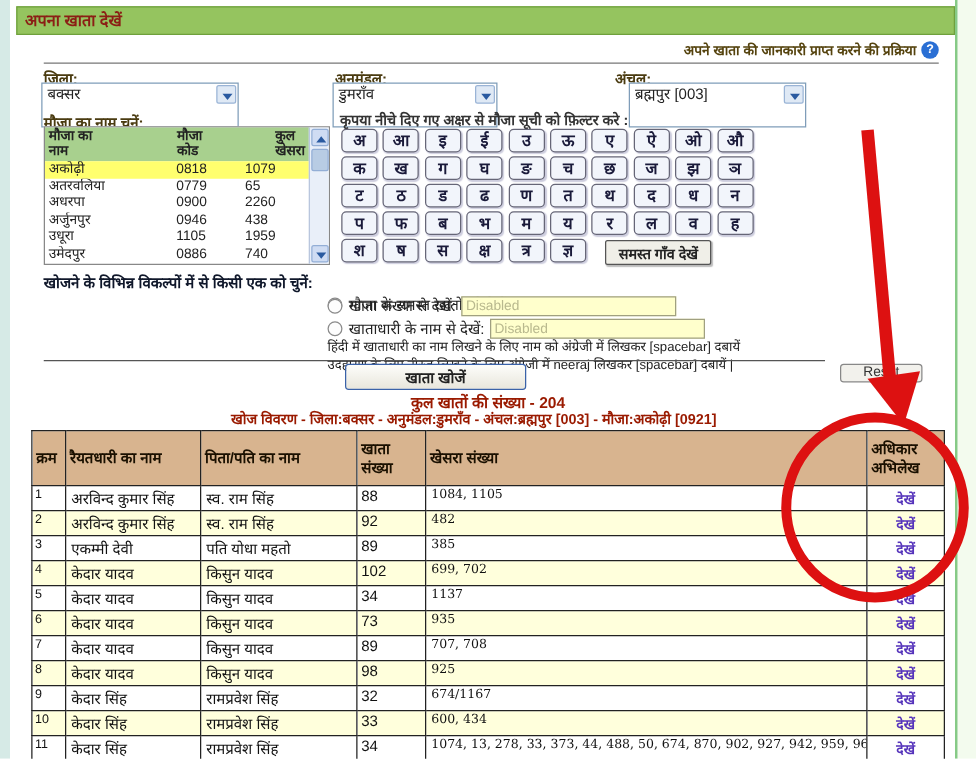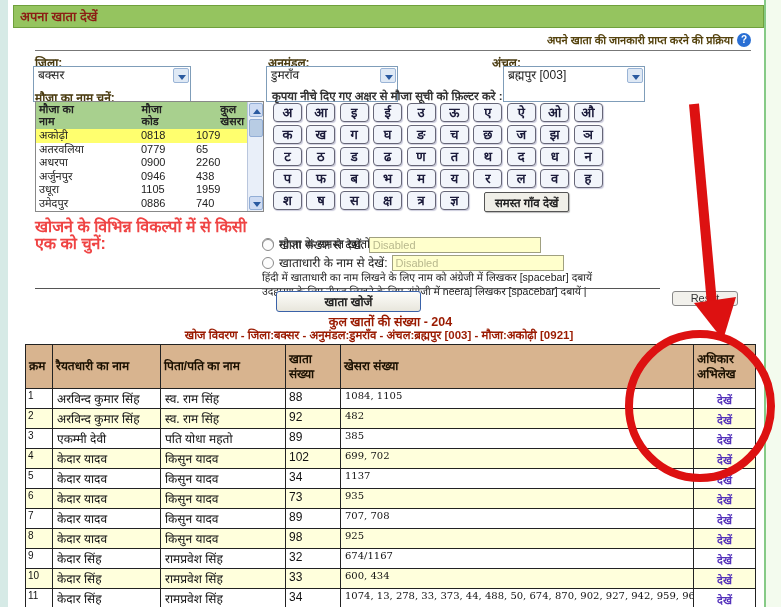--- a/index.html
+++ b/index.html
@@ -42,21 +42,21 @@
   .sc-up { top:1px; } .sc-dn { bottom:1px; }
   .sc-up::after { content:""; position:absolute; left:3px; top:5px; border-left:4px solid transparent; border-right:4px solid transparent; border-bottom:5px solid #2a5aa0; }
   .sc-dn::after { content:""; position:absolute; left:3px; top:5px; border-left:4px solid transparent; border-right:4px solid transparent; border-top:5px solid #2a5aa0; }
   .sc-thumb { position:absolute; left:1px; top:17px; width:14px; height:18px; background:#b8cce4; border:1px solid #93aed6; border-radius:2px; }
 
   .kb-caption { position:absolute; left:272px; top:88px; font-size:11.5px; font-weight:bold; color:#333; }
   .keyboard { position:absolute; left:273px; top:103px; width:340px; display:flex; flex-wrap:wrap; }
   .key { width:29px; height:19px; margin:0 4.4px 3px 0; background:#f2f5fb; border:1px solid #667; border-radius:4px; font-size:13px; font-weight:bold; color:#1a1a3a; text-align:center; line-height:17px; cursor:pointer; box-shadow:1px 1px 1px #ccd; }
   .all-villages-btn { height:20px; margin-left:6px; padding:0 10px; background:#f0efe8; border:1px solid #555; border-radius:2px; font-size:11.5px; font-weight:bold; color:#222; cursor:pointer; box-shadow:1px 1px 1px #bbb; }
 
-  .opts-label { position:absolute; left:35px; top:218px; width:218px; font-size:16px; font-weight:bold; color:#ef4444; line-height:17px; }
+  .opts-label { position:absolute; left:35px; top:218px; width:218px; font-size:12px; font-weight:bold; color:#0f172a; line-height:17px; }
   .opt-row { position:absolute; left:262px; font-size:12px; color:#222; height:17px; display:flex; align-items:center; }
   .opt1 { top:235px; } .opt2 { top:236px; } .opt3 { top:254px; }
   .radio { display:inline-block; width:12px; height:12px; border:1px solid #8a8a8a; border-radius:50%; background:#fdfdfd; margin-right:5px; position:relative; cursor:pointer; }
   .radio.checked::after { content:""; position:absolute; left:3px; top:3px; width:5px; height:5px; border-radius:50%; background:#2f7a1f; }
   .opt-input { width:172px; height:16px; margin-left:4px; background:#ffffcc; border:1px solid #a0a080; font-size:11px; color:#b9b98e; padding-left:3px; }
   .note { position:absolute; left:262px; font-size:10.5px; color:#222; }
   .note1 { top:270px; } .note2 { top:284px; }
 
   .search-btn { position:absolute; left:276px; top:291px; width:145px; height:21px; background:linear-gradient(#fdfdfa,#e8e6dc); border:1px solid #3a62a8; border-radius:3px; font-size:12px; font-weight:bold; color:#222; cursor:pointer; }
   .reset-btn { position:absolute; left:672px; top:291px; width:66px; height:15px; background:#f2f1ec; border:1px solid #888; border-radius:3px; font-size:11px; color:#333; text-align:center; line-height:13px; cursor:pointer; }

